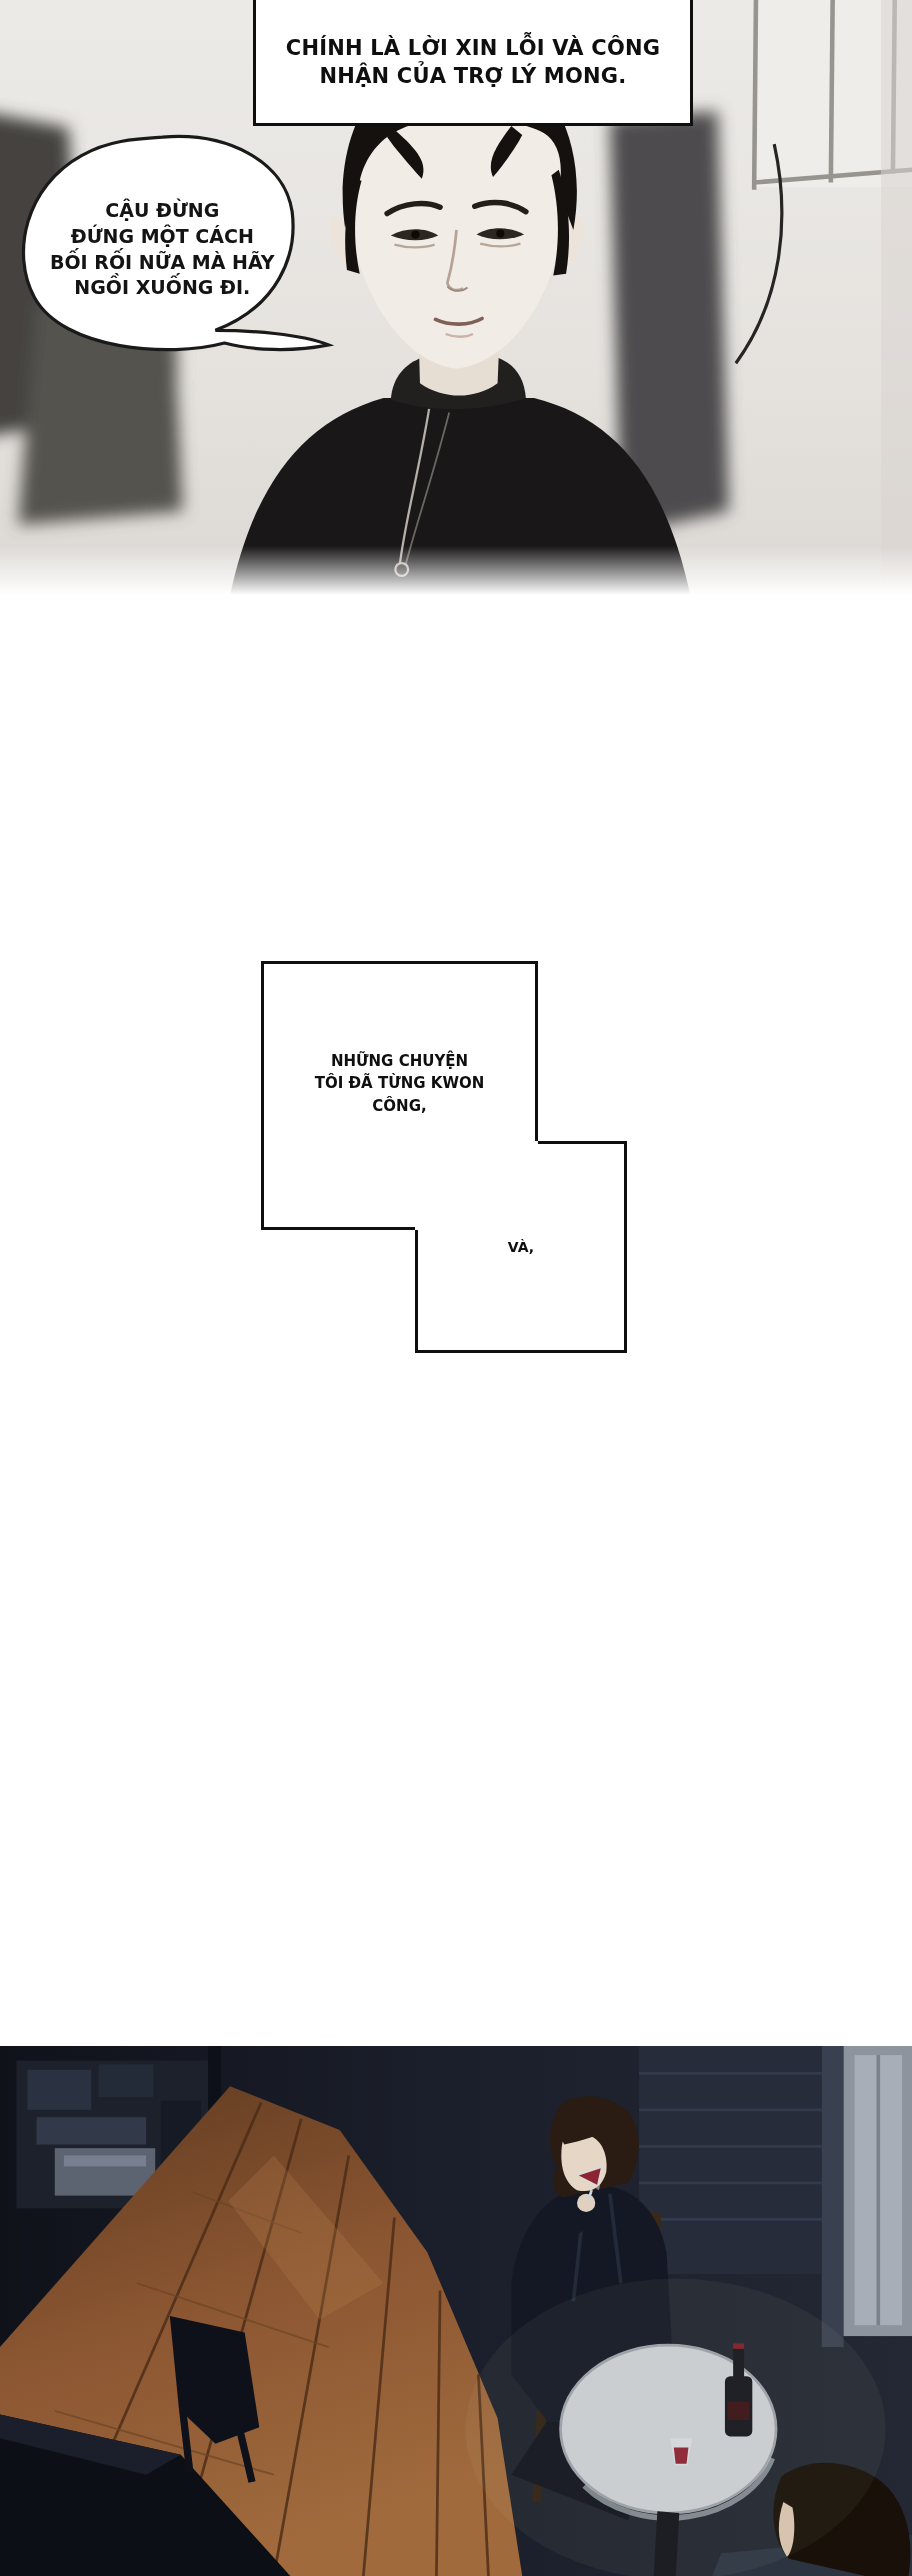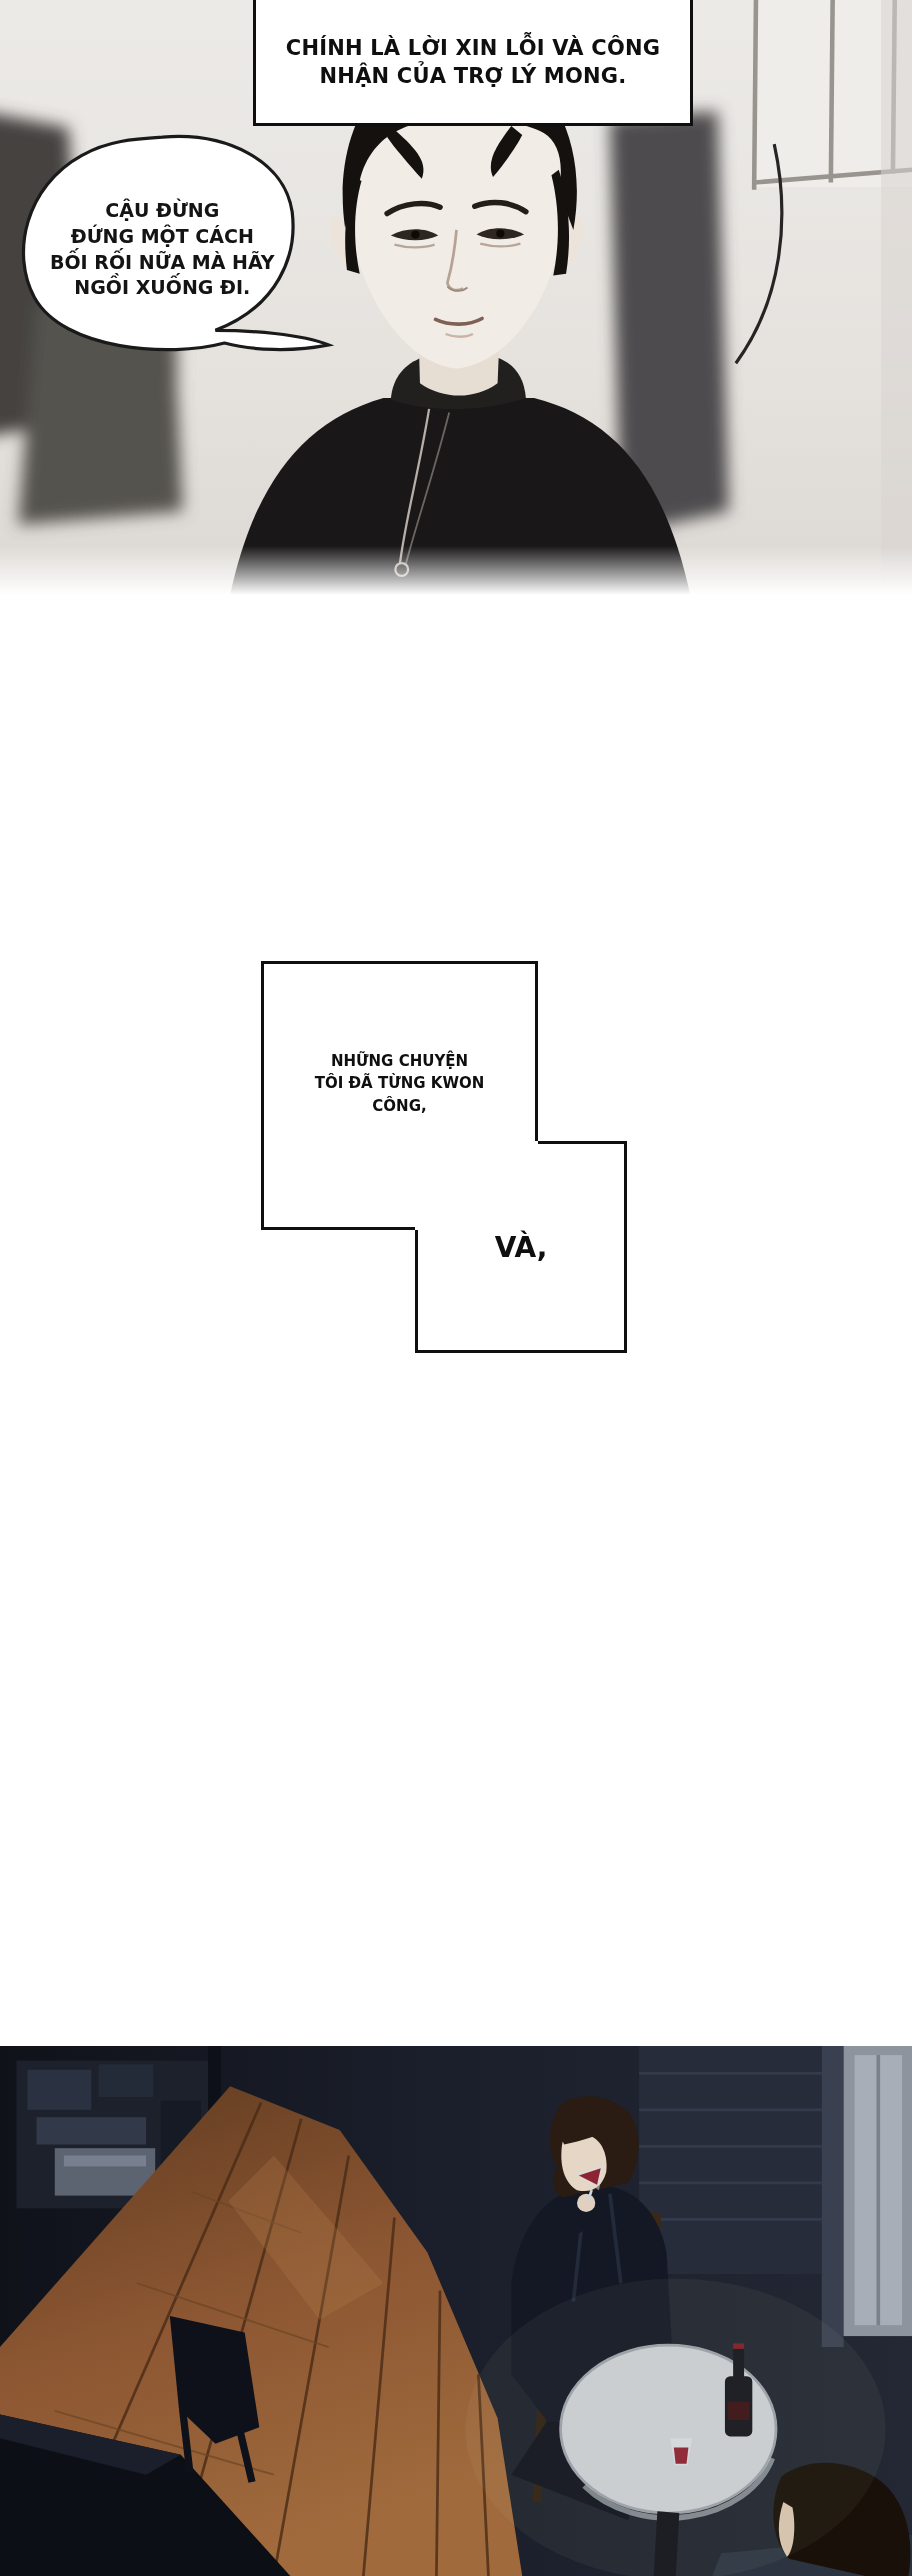--- a/index.html
+++ b/index.html
@@ -25,21 +25,21 @@
     left:253px; top:-9px; width:440px; height:135px;
     font-size:21px; line-height:1.32; padding-top:9px; letter-spacing:0.2px;
   }
 
   #box-wishes {
     left:261px; top:961px; width:277px; height:269px;
     font-size:15px; line-height:1.5; z-index:2; padding-bottom:24px;
   }
   #box-and {
     left:415px; top:1141px; width:212px; height:212px;
-    font-size:28px; z-index:3;
+    font-size:14px; z-index:3;
   }
   .patch {
     position:absolute; left:415px; top:1141px; width:123px; height:89px;
     background:#ffffff; z-index:4;
   }
 
   #caption-loss {
     left:265px; top:1917px; width:380px; height:auto;
     border:none; background:transparent; font-size:27px; line-height:1.34;
     z-index:2;

